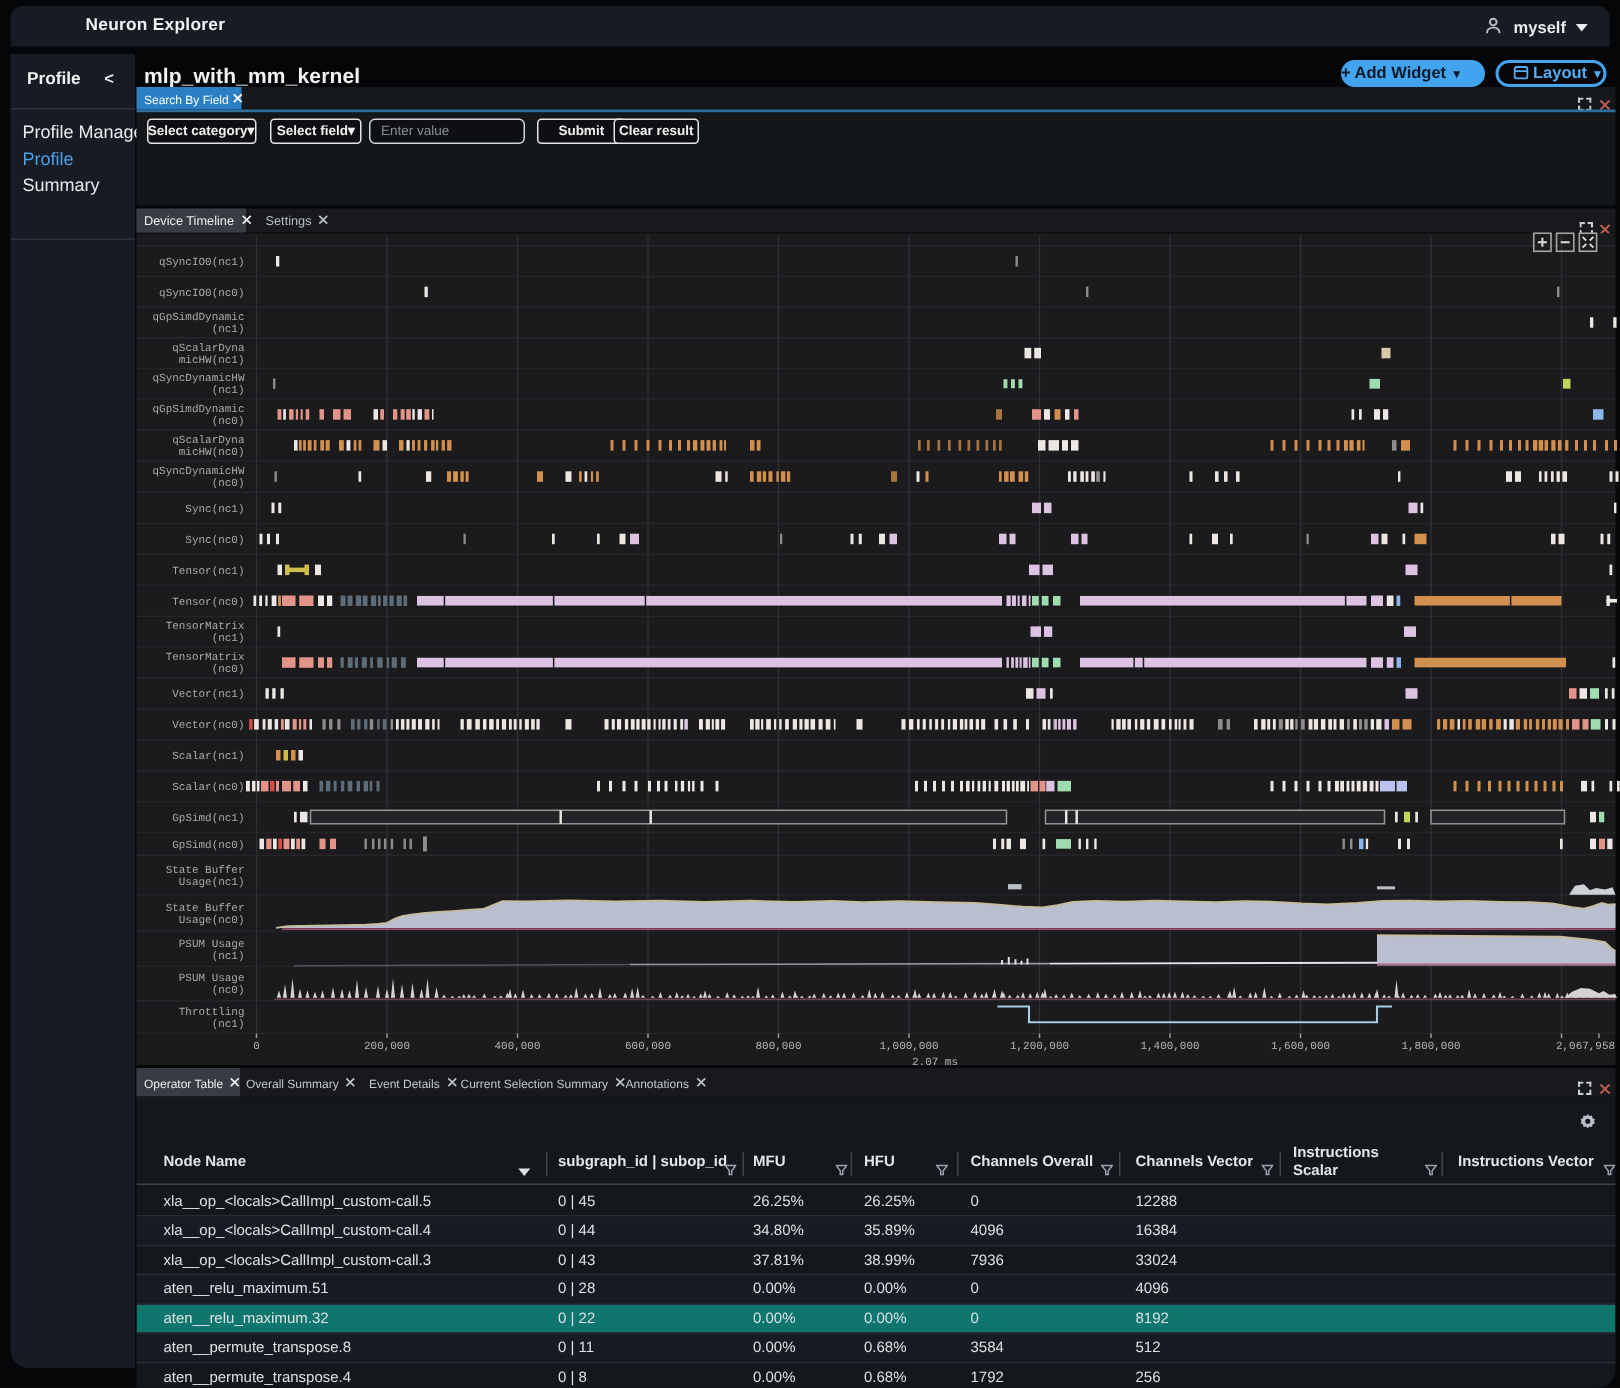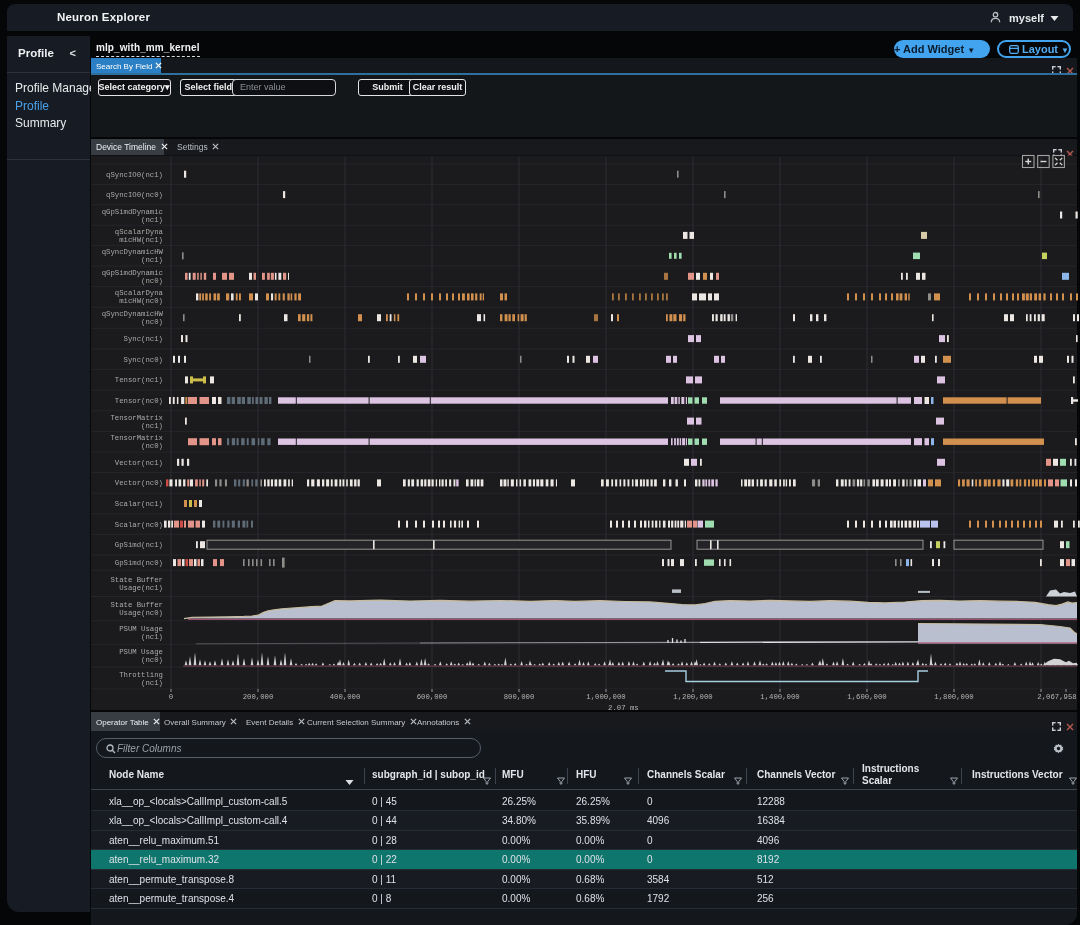--- a/index.html
+++ b/index.html
@@ -9,21 +9,21 @@
   background:#171b23; border-radius:8px 8px 0 0; }
 #topbar .brand { position:absolute; left:13px; top:7px; font-size:11.5px; font-weight:bold; color:#f2f3f4; letter-spacing:0.2px;margin-left:37px; }
 #acct { position:absolute; right:14px; top:7px; color:#e8eaec; font-size:11px; font-weight:bold; }
 #sidebar { position:absolute; left:7px; top:36px; width:83px; height:876px;
   background:#171b23; border-radius:0 0 0 12px; }
 #sidebar .hd { position:absolute; top:0; left:0; width:100%; height:37px; border-bottom:1px solid #2b313b; }
 #sidebar .hd .t { position:absolute; left:11px; top:11px; font-size:11.5px; font-weight:bold; color:#f0f1f2; }
 #sidebar .hd .ch { position:absolute; right:14px; top:11px; color:#dfe2e5; font-size:11px; font-weight:bold; }
 .navitem { position:absolute; left:8px; font-size:12px; color:#e8eaec; white-space:nowrap; }
 #sidebar .div2 { position:absolute; top:123px; left:0; width:100%; border-bottom:1px solid #2b313b; }
-#title { position:absolute; left:96px; top:42px; font-size:10px; font-weight:bold; color:#f2f3f4;
+#title { position:absolute; left:96px; top:42px; font-size:14px; font-weight:bold; color:#f2f3f4;
   border-bottom:1.5px dashed #d8dadd; padding-bottom:3px; letter-spacing:0.1px; }
 #addw { position:absolute; left:894px; top:40px; width:96px; height:18px; background:#42a4ee;
   border-radius:9px; color:#0b1a29; font-size:11px; font-weight:bold; text-align:left; line-height:18px; }
 #layoutb { position:absolute; left:997px; top:40px; width:74px; height:18px; border:2px solid #42a4ee;
   border-radius:10px; color:#54acf2; font-size:11px; font-weight:bold; text-align:right; line-height:15px; }
 #w1tab { position:absolute; left:91px; top:58px; width:70px; height:15px; background:#2b7fc4; color:#fff;
   font-size:8px; padding:3.5px 0 0 5px; white-space:nowrap; }
 #w1line { position:absolute; left:91px; top:73px; width:986px; height:1.5px; background:#2e6f9e; }
 #w1body { position:absolute; left:91px; top:74.5px; width:986px; height:62.5px; background:#14171a; }
 .btn { position:absolute; top:79px; height:17px; border:1px solid #e4e4e4; border-radius:3px;
@@ -93,21 +93,21 @@
         <rect x="7.6" y="5.4" width="1.4" height="3.6"></rect>
       </g>
     </svg></div>
 <div class="abs" style="left:1066px;top:61px"><svg width="8" height="8" viewBox="0 0 8 8">
       <path d="M1,1 L7,7 M7,1 L1,7" stroke="#b85a50" stroke-width="1.4"></path>
     </svg></div>
 <div id="w1line"></div>
 <div id="w1body"></div>
 <div class="btn" style="left:97.5px;width:73px">Select category▾</div>
 <div class="btn" style="left:180px;width:61px">Select field▾</div>
-<div class="btn" style="left:232px;width:104px;border:1.6px solid #d4d8dc;border-radius:4px;color:#8a8f94;font-weight:normal;text-align:left;padding-left:7px">Enter value</div>
+<div class="btn" style="left:246px;width:104px;border:1.6px solid #d4d8dc;border-radius:4px;color:#8a8f94;font-weight:normal;text-align:left;padding-left:7px">Enter value</div>
 <div class="btn" style="left:358px;width:59px">Submit</div>
 <div class="btn" style="left:409px;width:57px">Clear result</div>
 <div id="w2tabs">
   <div class="dtab" style="left:0;width:73px;background:#383d44;color:#eceef0;padding-left:5px">Device Timeline&nbsp;&nbsp;<svg width="7" height="7" viewBox="0 0 8 8">
         <path d="M1,1 L7,7 M7,1 L1,7" stroke="#e8eaec" stroke-width="1.4"></path>
       </svg></div>
   <div class="dtab" style="left:79px;width:48px;color:#b9bec4">Settings&nbsp;&nbsp;<svg width="7" height="7" viewBox="0 0 8 8">
         <path d="M1,1 L7,7 M7,1 L1,7" stroke="#b9bec4" stroke-width="1.4"></path>
       </svg></div>
 </div>
@@ -910,24 +910,20 @@
         <rect x="0" y="7.6" width="3.6" height="1.4"></rect>
         <rect x="0" y="5.4" width="1.4" height="3.6"></rect>
         <rect x="5.4" y="7.6" width="3.6" height="1.4"></rect>
         <rect x="7.6" y="5.4" width="1.4" height="3.6"></rect>
       </g>
     </svg></div>
 <div class="abs" style="left:1066px;top:717px"><svg width="8" height="8" viewBox="0 0 8 8">
       <path d="M1,1 L7,7 M7,1 L1,7" stroke="#b85a50" stroke-width="1.4"></path>
     </svg></div>
 <div id="w3body">
-  <div id="filter"><svg width="10" height="10" viewBox="0 0 10 10" style="position:absolute;left:9px;top:5px">
-        <circle cx="4" cy="4" r="3" fill="none" stroke="#b8bdc4" stroke-width="1.3"></circle>
-        <line x1="6.3" y1="6.3" x2="9" y2="9" stroke="#b8bdc4" stroke-width="1.3"></line>
-      </svg>Filter Columns</div>
   <div class="abs" style="left:962px;top:9px"><svg width="11" height="11" viewBox="0 0 16 16">
         <path d="M8,1 L9.5,3 L12,2.5 L12.8,5 L15,6 L14,8 L15,10 L12.8,11 L12,13.5 L9.5,13 L8,15 L6.5,13 L4,13.5 L3.2,11 L1,10 L2,8 L1,6 L3.2,5 L4,2.5 L6.5,3 Z M8,5.5 A2.5,2.5 0 1,0 8,10.5 A2.5,2.5 0 1,0 8,5.5" fill="#b8bec6" fill-rule="evenodd"></path>
       </svg></div>
   <div id="thead">
     <div class="h" style="left:18px">Node Name</div>
     <div class="abs" style="left:254px;top:10px"><svg width="9" height="7" viewBox="0 0 9 7">
           <path d="M0.5,1 L8.5,1 L4.5,6 Z" fill="#dde1e6"></path>
         </svg></div>
     <div class="sep" style="left:273px"></div>
     <div class="h" style="left:281px">subgraph_id | subop_id</div>
@@ -938,21 +934,21 @@
     <div class="h" style="left:411px">MFU</div>
     <div class="abs" style="left:466px;top:9px"><svg width="8" height="8" viewBox="0 0 8 8">
           <path d="M0.5,1 L7.5,1 L4.8,4.5 L4.8,7 L3.2,7 L3.2,4.5 Z" fill="none" stroke="#9aa2ac" stroke-width="1"></path>
         </svg></div>
     <div class="sep" style="left:476px"></div>
     <div class="h" style="left:485px">HFU</div>
     <div class="abs" style="left:533px;top:9px"><svg width="8" height="8" viewBox="0 0 8 8">
           <path d="M0.5,1 L7.5,1 L4.8,4.5 L4.8,7 L3.2,7 L3.2,4.5 Z" fill="none" stroke="#9aa2ac" stroke-width="1"></path>
         </svg></div>
     <div class="sep" style="left:547px"></div>
-    <div class="h" style="left:556px">Channels Scalar</div>
+    <div class="h" style="left:556px">Channels Overall</div>
     <div class="abs" style="left:643px;top:9px"><svg width="8" height="8" viewBox="0 0 8 8">
           <path d="M0.5,1 L7.5,1 L4.8,4.5 L4.8,7 L3.2,7 L3.2,4.5 Z" fill="none" stroke="#9aa2ac" stroke-width="1"></path>
         </svg></div>
     <div class="sep" style="left:655px"></div>
     <div class="h" style="left:666px">Channels Vector</div>
     <div class="abs" style="left:750px;top:9px"><svg width="8" height="8" viewBox="0 0 8 8">
           <path d="M0.5,1 L7.5,1 L4.8,4.5 L4.8,7 L3.2,7 L3.2,4.5 Z" fill="none" stroke="#9aa2ac" stroke-width="1"></path>
         </svg></div>
     <div class="sep" style="left:762px"></div>
     <div class="h" style="left:771px;top:1px;line-height:12px">Instructions<br>Scalar</div>
@@ -975,20 +971,28 @@
         <div class="c5">12288</div>
       </div>
 <div class="trow" style="background:#181c22">
 <div class="c0">xla__op_&lt;locals&gt;CallImpl_custom-call.4</div>
         <div class="c1">0 | 44</div>
         <div class="c2">34.80%</div>
 <div class="c3">35.89%</div>
         <div class="c4">4096</div>
         <div class="c5">16384</div>
       </div>
+<div class="trow" style="background:#14171c">
+<div class="c0">xla__op_&lt;locals&gt;CallImpl_custom-call.3</div>
+        <div class="c1">0 | 43</div>
+        <div class="c2">37.81%</div>
+<div class="c3">38.99%</div>
+        <div class="c4">7936</div>
+        <div class="c5">33024</div>
+      </div>
 <div class="trow" style="background:#181c22">
 <div class="c0">aten__relu_maximum.51</div>
         <div class="c1">0 | 28</div>
         <div class="c2">0.00%</div>
 <div class="c3">0.00%</div>
         <div class="c4">0</div>
         <div class="c5">4096</div>
       </div>
 <div class="trow" style="background:#0f766e">
 <div class="c0">aten__relu_maximum.32</div>

